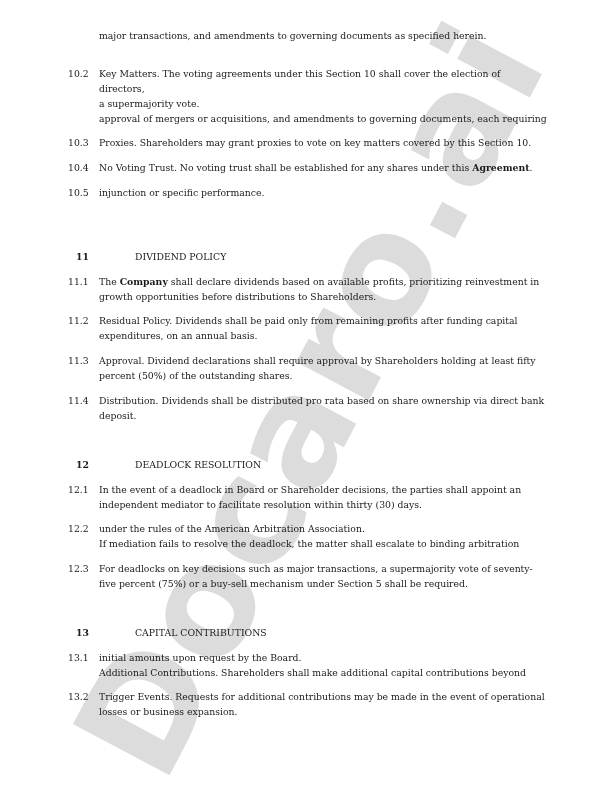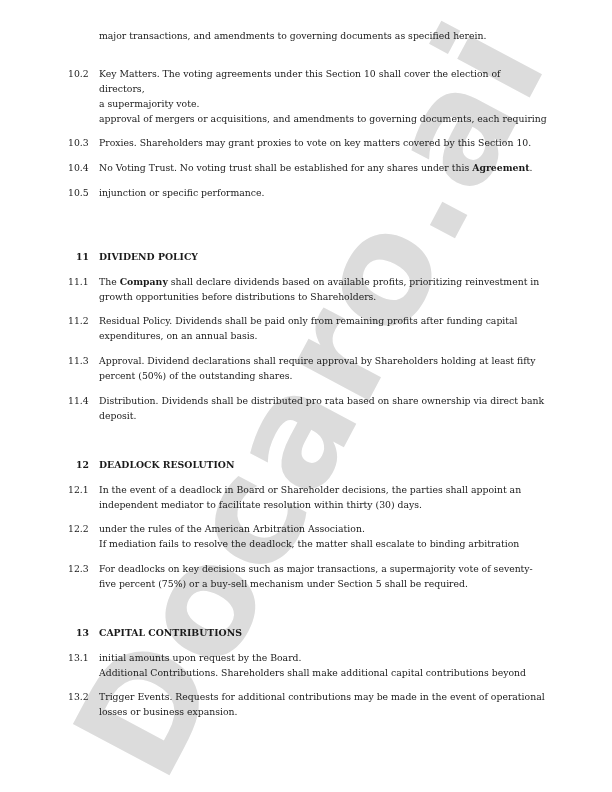--- a/index.html
+++ b/index.html
@@ -22,21 +22,21 @@
       pointer-events: none;
     }
     .page {
       position: absolute; left: 0; top: 0; width: 612px; height: 792px; z-index: 1;
       font-size: 9.3px; line-height: 15px;
     }
     .clause { position: absolute; left: 0; width: 612px; }
     .num { position: absolute; left: 68px; width: 30px; }
     .text { position: absolute; left: 99px; width: 450px; }
     .heading .num { left: 76px; font-weight: bold; }
-    .heading .text { font-weight: bold; }
+    .heading .text { font-weight: normal; margin-left: 36px; }
     b { font-weight: bold; margin-top: 32px; }
   </style>
 </head>
 <body>
 
 <div class="watermark">Docaro.ai</div>
 
 <div class="page">
 
   <div class="clause" style="top:28px;">

